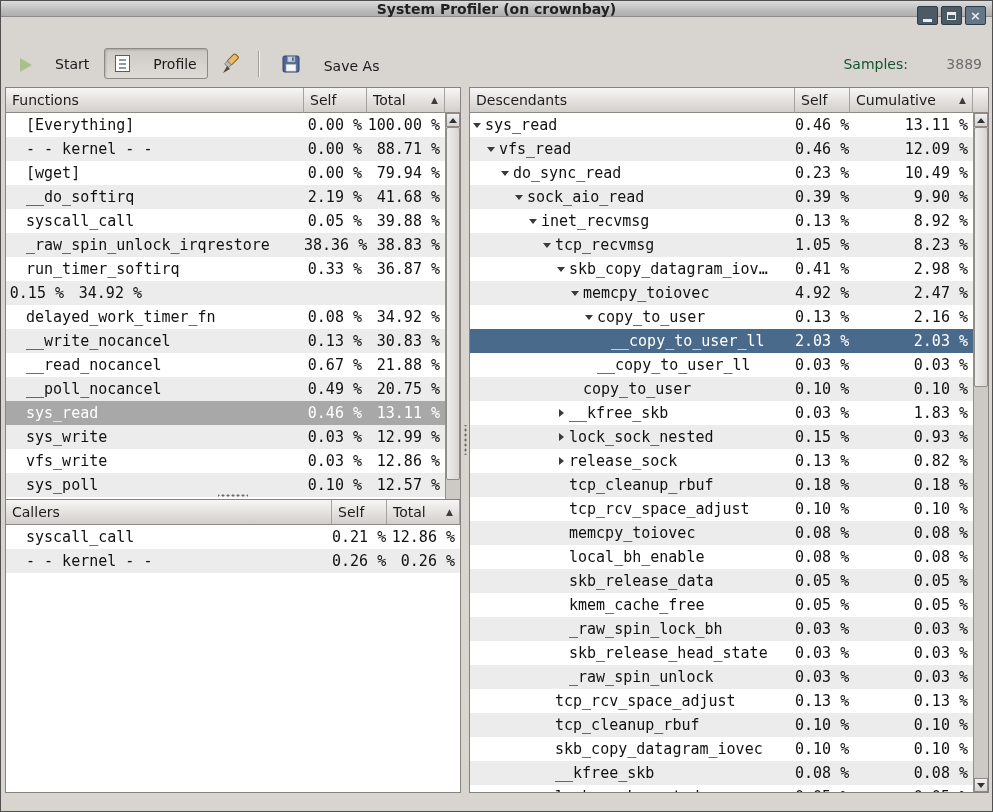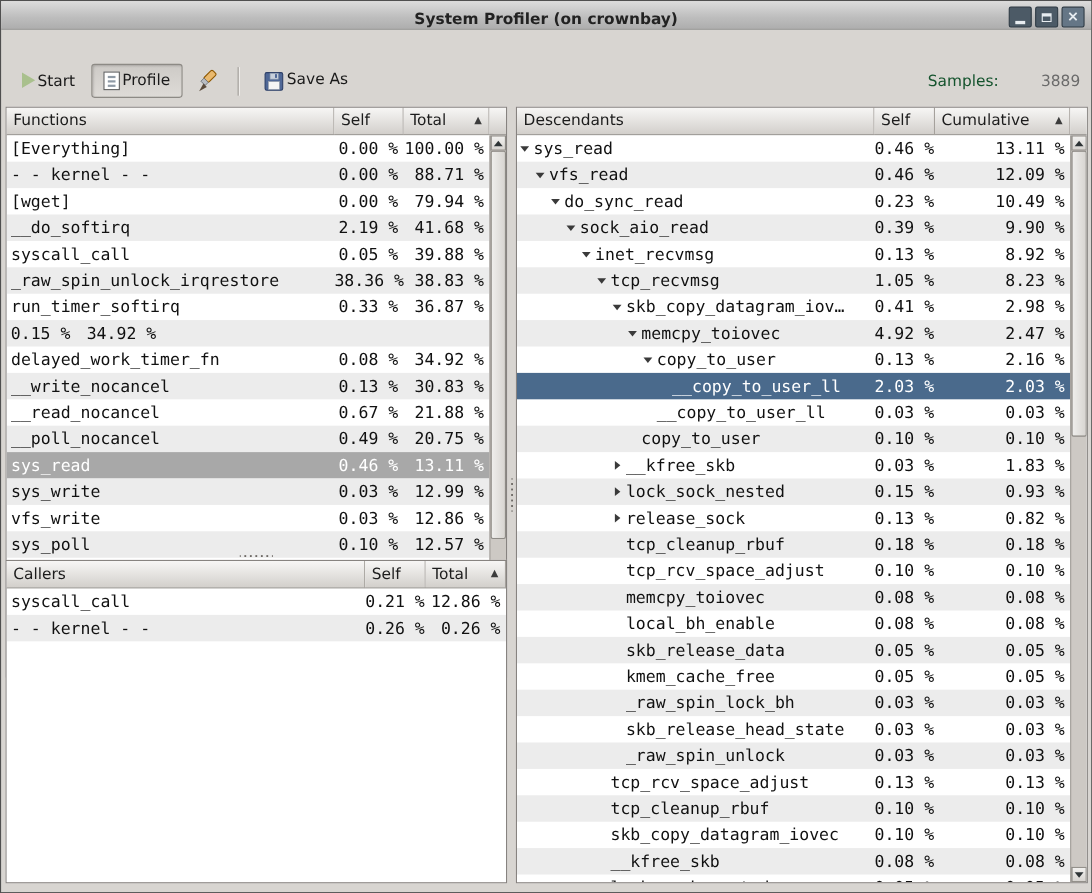--- a/index.html
+++ b/index.html
@@ -2,36 +2,36 @@
 <html style="--window-bg: #d8d5d1; --selection-focused: #4a6a8c; --selection-unfocused: #a8a8a8; --row-alt: #ececec;"><head>
 <meta charset="utf-8">
 <style>
   *{box-sizing:border-box;margin:0;padding:0}
   html,body{width:993px;height:812px}
   body{font-family:"DejaVu Sans","Liberation Sans",sans-serif;background:#b0aca8;overflow:hidden}
 
   .window{width:993px;height:812px;background:var(--window-bg,#d8d5d1);border:1px solid #4f4f4f;position:relative;overflow:hidden}
 
   
-  .titlebar{height:26px;background:linear-gradient(#dcdcdc,#bdbdbd 60%,#aeaeae);border-bottom:1px solid #8c8c8c;display:flex;align-items:flex-end;justify-content:center;position:relative}
+  .titlebar{height:16px;background:linear-gradient(#dcdcdc,#bdbdbd 60%,#aeaeae);border-bottom:1px solid #8c8c8c;display:flex;align-items:flex-start;justify-content:center;position:relative}
   .title{font-weight:bold;font-size:14px;color:#222}
   .winbtns{position:absolute;right:6px;top:5px;display:flex;gap:3px}
   .winbtn{width:21px;height:19px;background:#4c5a66;border:1px solid #2f3b45;border-radius:2px;display:flex;align-items:center;justify-content:center;color:#e8edf1;cursor:default}
   .winbtn.close{background:#657686}
   .glyph-min{width:9px;height:3px;background:#e8edf1;margin-top:9px}
   .glyph-max{width:9px;height:8px;border:1px solid #e8edf1;border-top-width:3px}
   .glyph-close{font-size:13px;font-weight:bold;line-height:1}
 
   
   .menubar{height:26px;display:flex;align-items:center;padding:0 6px;font-size:14px;color:#1a1a1a}
   .menu-item{padding:3px 9px}
 
   
   .toolbar{height:41px;display:flex;align-items:center;padding:0 8px;gap:4px;font-size:14px;color:#1a1a1a}
-  .tbtn{display:flex;align-items:flex-start;gap:2px;padding:6px 10px;border:1px solid transparent;border-radius:3px}
+  .tbtn{display:flex;align-items:flex-end;gap:23px;padding:6px 10px;border:1px solid transparent;border-radius:3px}
   .tbtn.pressed{border-color:#8d8a85;background:linear-gradient(#cdcac6,#dedbd7);box-shadow:inset 1px 1px 2px rgba(0,0,0,.18)}
   .icon-play{width:0;height:0;border-left:12px solid #a9c08d;border-top:7px solid transparent;border-bottom:7px solid transparent}
   .icon-profile{width:15px;height:17px;border:1px solid #5c5c5c;background:#fff;padding:2px 2px;display:block}
   .icon-profile i{display:block;height:2px;background:#8f9aa5;margin:1px 1px 2px 1px}
   .icon-only{padding:6px 6px}
   .tsep{width:0;border-left:1px solid #a19d99;border-right:1px solid #f4f3f1;height:26px;margin:0 6px}
   .samples{margin-left:auto;display:flex;align-items:center;gap:26px;padding-right:2px}
   .samples-label{color:#14532d}
   .samples-value{color:#6b6b6b;min-width:48px;text-align:right}
 
@@ -52,21 +52,21 @@
   .th.c-cap{border-right:none;padding:0}
   .sort{margin-left:auto;font-size:9px;color:#3c3c3c;padding-left:4px}
   #functions .c-name{width:298px} #functions .c-self{width:63px} #functions .c-total{width:78px} #functions .c-cap{width:15px}
   #callers .c-name{width:326px} #callers .c-self{width:55px} #callers .c-total{width:73px}
   #descendants .c-name{width:325px} #descendants .c-self{width:55px} #descendants .c-cum{width:123px} #descendants .c-cap{width:15px}
 
   
   .tbody-wrap{display:flex;flex:1;overflow:hidden}
   .rows{flex:1;overflow:hidden;background:#fff}
   .trow{display:flex;height:24px;line-height:24px;font-family:"DejaVu Sans Mono","Liberation Mono",monospace;font-size:15px;color:#111;white-space:nowrap}
-  .td.name{flex:1;overflow:hidden;padding-left:4px}
+  .td.name{flex:1;overflow:hidden;padding-left:20px}
   .tree .td.name{padding-left:1px}
   .num{text-align:right;padding-right:5px;flex:none}
   #functions .num.self{width:63px} #functions .num.total{width:78px}
   #callers .num.self{width:55px} #callers .num.total{width:73px}
   #descendants .num.self{width:55px} #descendants .num.cum{width:123px}
   .trow.alt{background:var(--row-alt,#ececec)}
   #functions .trow.selected,#callers .trow.selected{background:var(--selection-unfocused,#a8a8a8);color:#fff}
   #descendants .trow.selected{background:var(--selection-focused,#4a6a8c);color:#fff}
 
   

